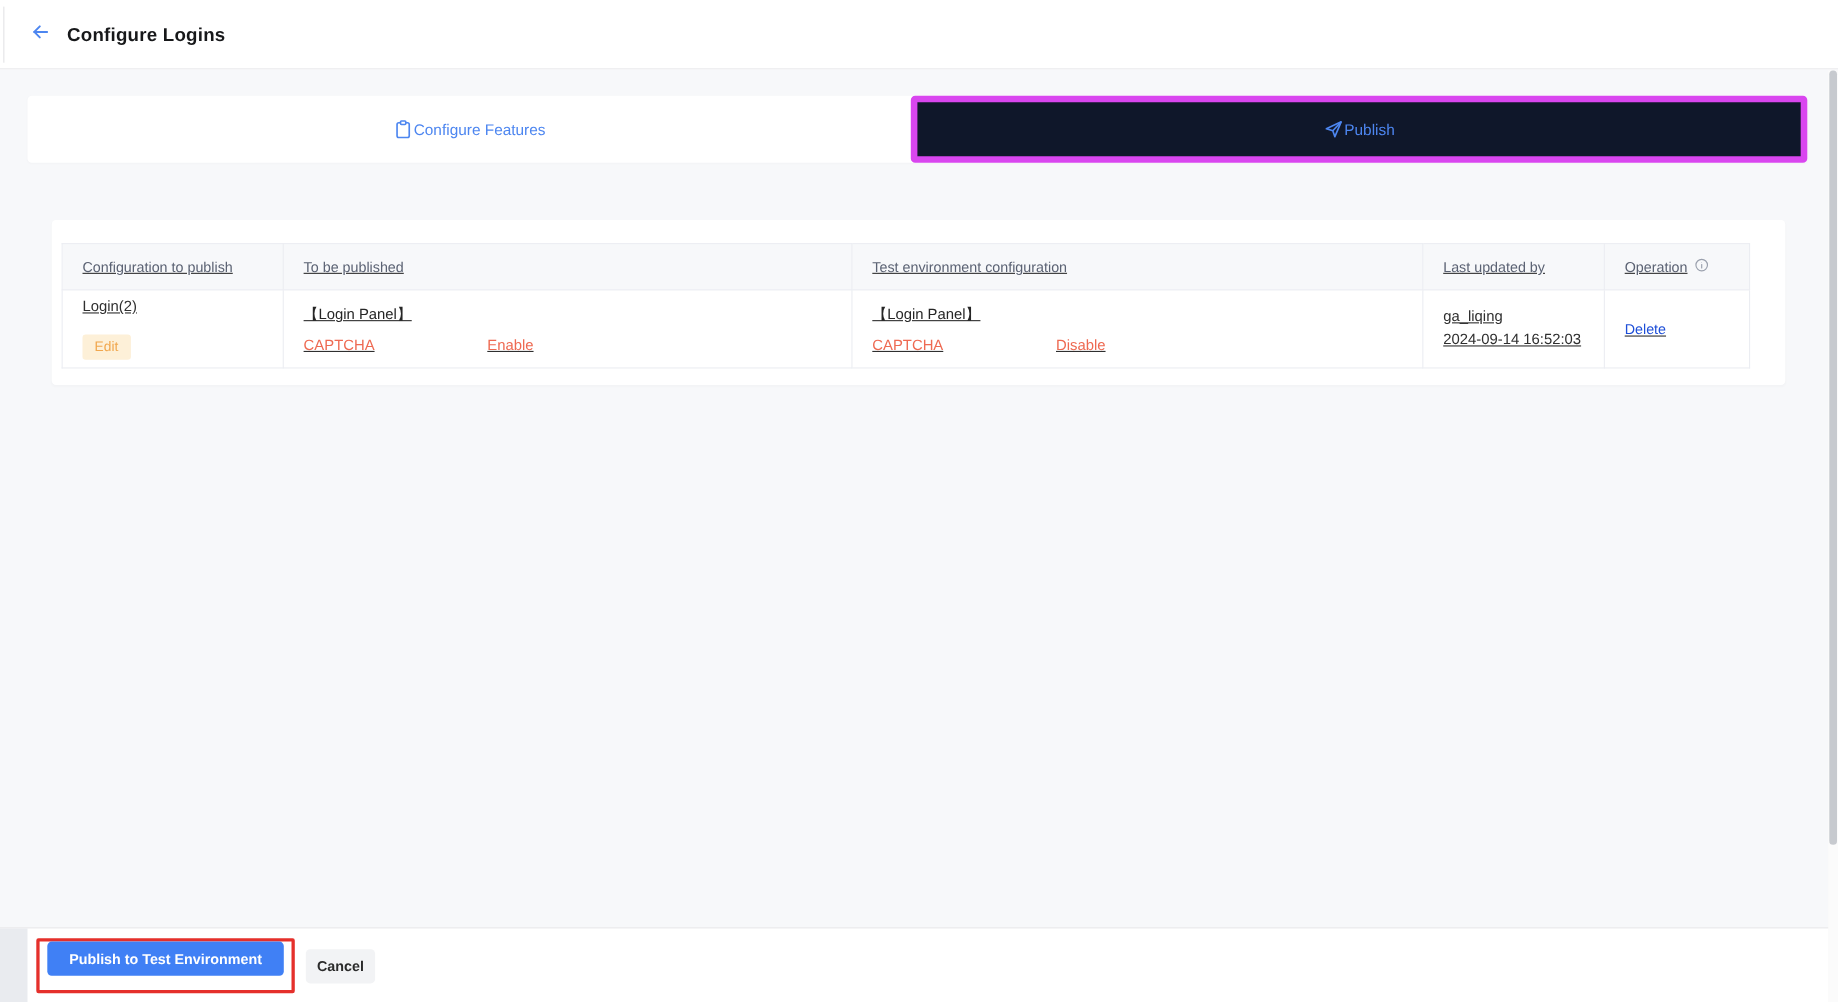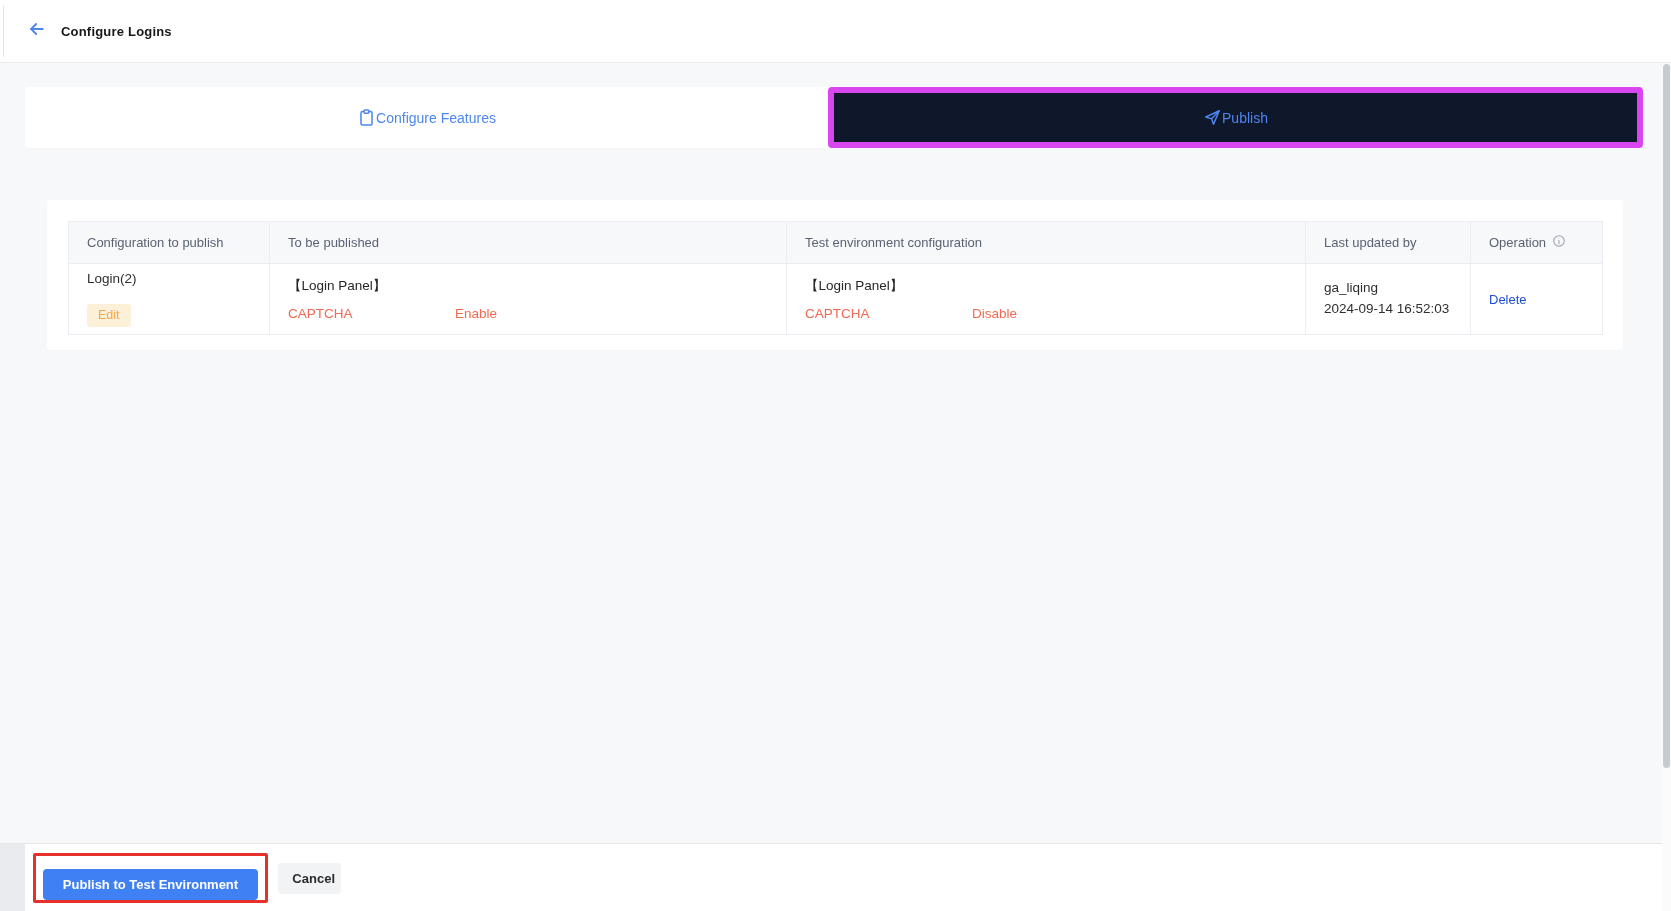--- a/index.html
+++ b/index.html
@@ -16,21 +16,21 @@
     position:absolute; left:0; top:0; right:0; height:63px;
     background:#ffffff; border-bottom:1px solid #ececee;
   }
   .header-left-line { position:absolute; left:3px; top:6px; width:1px; height:51px; background:#e3e3e5; }
   .back-button {
     position:absolute; left:26px; top:20px; width:22px; height:22px;
     display:flex; align-items:center; justify-content:center; cursor:pointer;
   }
   .page-title {
     position:absolute; left:61px; top:0; height:63px; line-height:63px; margin:0;
-    font-size:13px; font-weight:bold; color:#17181a; letter-spacing:.2px;text-align:center;
+    font-size:17px; font-weight:bold; color:#17181a; letter-spacing:.2px;text-align:center;
   }
 
   
   .tab-bar {
     position:absolute; left:25px; top:87px; width:1618px; height:61px;
     background:#ffffff; border-radius:4px; display:flex;
     box-shadow:0 1px 2px rgba(0,0,0,.02);
   }
   .tab {
     flex:1 1 0; display:flex; align-items:center; justify-content:center; 
@@ -38,22 +38,22 @@
   }
   .tab.selected { background:#0f172a; border:6px solid #d946ef; }
   .tab .tab-icon { display:flex; }
 
   
   .table-card {
     position:absolute; left:47px; top:200px; width:1576px; height:150px;
     background:#ffffff; border-radius:4px; box-shadow:0 1px 2px rgba(0,0,0,.02);
   }
   table.pub-table {
-    position:absolute; left:21px; top:21px; width:1534px;
-    border-collapse:collapse; table-layout:fixed;
+    position:absolute; left:9px; top:21px; width:1534px;
+    border-collapse:collapse; table-layout:fixed;text-decoration:underline;
   }
   .pub-table th {
     background:#f7f8fa; height:42px; font-weight:normal; text-align:left;
     padding:0 0 0 18px; font-size:13px; color:#5b6273;
     border:1px solid #ebedf2;
   }
   .pub-table td {
     height:71px; vertical-align:middle; padding:0 0 0 18px;
     font-size:13.5px; color:#2f2f2f; border:1px solid #ebedf2; background:#fff;
   }
@@ -71,31 +71,31 @@
 
   
   .footer-bar {
     position:absolute; left:0; right:0; top:843px; height:68px;
     background:#ffffff; border-top:1px solid #e5e6e8;
   }
   .footer-left-strip { position:absolute; left:0; top:0; width:25px; height:67px; background:#e9ebef; }
   .publish-highlight {
     position:absolute; left:33px; top:9px; width:235px; height:50px;
     border:3px solid #e5302b; border-radius:2px;
-    display:flex; align-items:flex-end; justify-content:center;
+    display:flex; align-items:flex-start; justify-content:center;
   }
   .publish-button {
     width:215px; height:31px; background:#4080f5; color:#ffffff;
     border:none; border-radius:4px; font-weight:bold; font-size:13px;
     font-family:inherit; cursor:pointer;
   }
   .cancel-button {
     position:absolute; left:278px; top:19px; width:63px; height:31px;
     background:#f2f3f5; color:#2b2b2b; border:none; border-radius:4px;
-    font-weight:bold; font-size:13px; font-family:inherit; cursor:pointer;text-align:right;
+    font-weight:bold; font-size:13px; font-family:inherit; cursor:pointer;
   }
 
   
   .scrollbar-track { position:absolute; right:0; top:64px; width:9px; height:847px; background:#fbfbfb; }
   .scrollbar-thumb { position:absolute; right:1px; top:0; width:7px; height:704px; background:#c7cacf; border-radius:4px; cursor:pointer; }
 </style>
 </head>
 <body>
 
 <header class="page-header">

